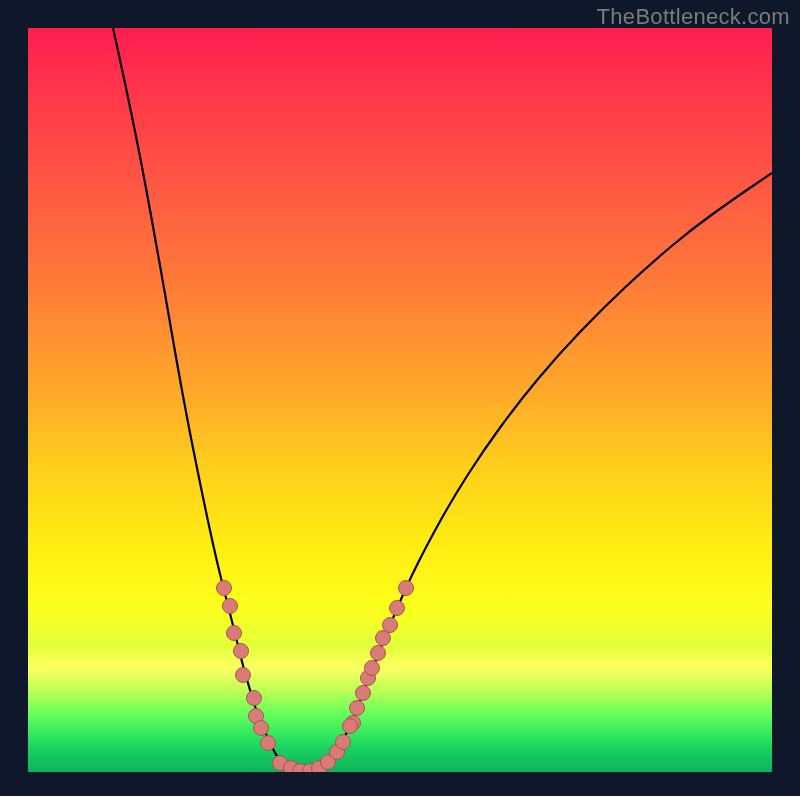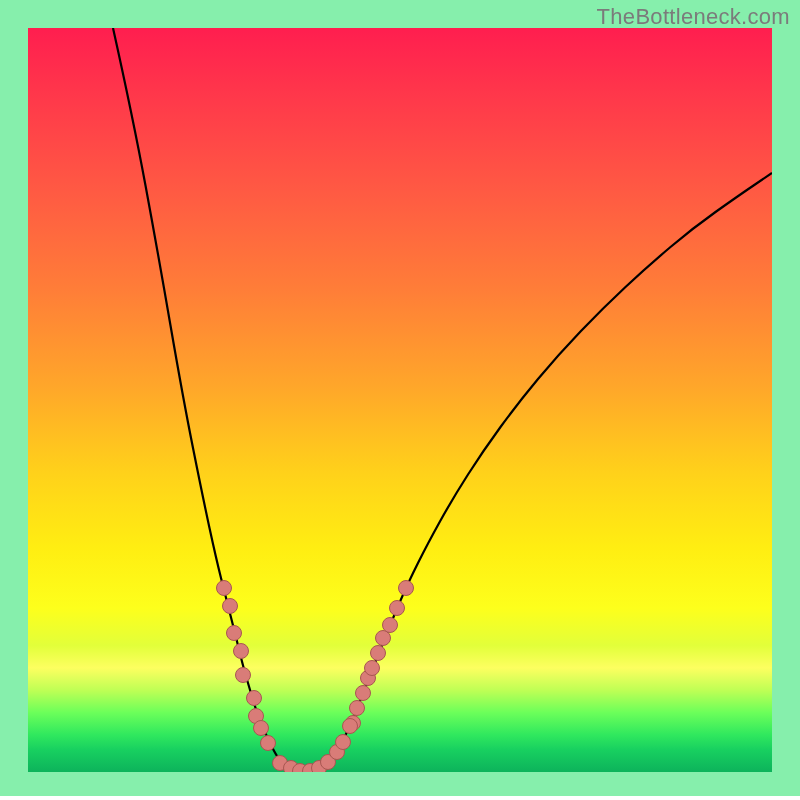--- a/index.html
+++ b/index.html
@@ -8,21 +8,21 @@
     width: 800px;
     height: 800px;
     overflow: hidden;
     background: #ffffff;
     font-family: Arial, Helvetica, sans-serif;
   }
   .container {
     position: relative;
     width: 800px;
     height: 796px;
-    background: #86efac;
+    background: #0f172a;
   }
   .plot-area {
     position: absolute;
     left: 28px;
     top: 28px;
     width: 744px;
     height: 744px;
     
     background: linear-gradient(to bottom,
       #ff1e4f 0%,

